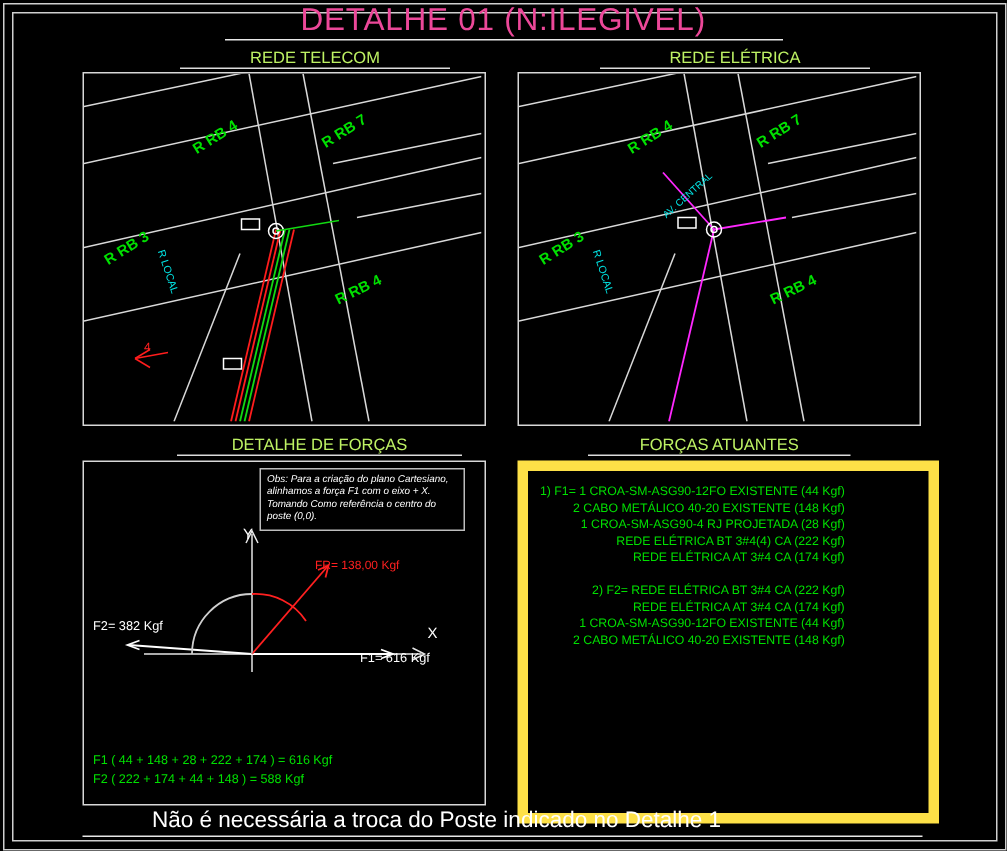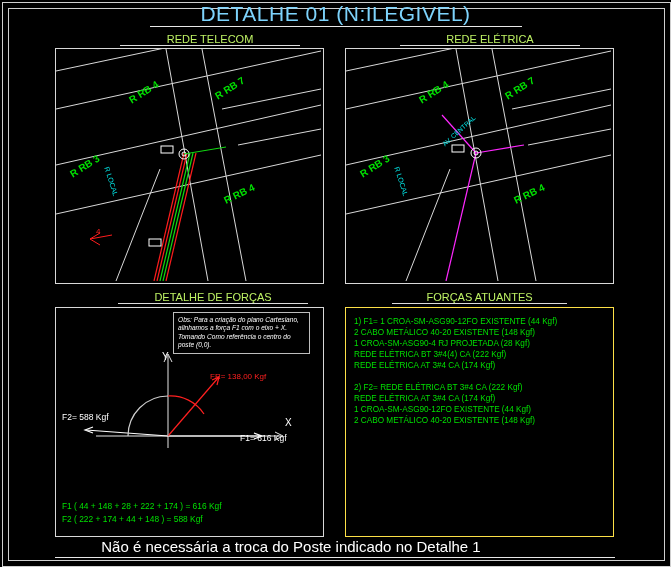--- a/index.html
+++ b/index.html
@@ -3,39 +3,39 @@
 <meta charset="utf-8">
 <style>
   html,body{margin:0;padding:0;background:#000;}
   body{width:671px;height:567px;overflow:hidden;font-family:"Liberation Sans",sans-serif;}
   #root{position:relative;width:671px;height:567px;background:#000;color:#fff;}
 
   .frame{position:absolute;border:1px solid #cfcfcf;}
 
   .title-main{
     position:absolute;left:0;top:2px;width:671px;text-align:center;
-    font-size:21px;letter-spacing:.5px;color:#7dd3fc;
+    font-size:21px;letter-spacing:.5px;color:#ec4899;
   }
   .title-underline{position:absolute;background:#e8e8e8;height:1px;}
 
   .panel-title{
     position:absolute;text-align:center;font-size:11px;color:#bef264;white-space:nowrap;
   }
   .panel-title .ul{display:block;height:1px;background:#dcdcdc;margin-top:0px;}
 
   .map{position:absolute;background:#000;border:1px solid #d8d8d8;overflow:hidden;}
   .map svg, .dia svg{display:block;}
 
   .lbl{position:absolute;font-size:10px;white-space:nowrap;}
   .green{color:#00e000;font-weight:bold;}
   .cyan{color:#00e5e5;}
   .red{color:#ff2020;}
   .white{color:#ffffff;}
 
-  .forces-box{position:absolute;border:1px solid #fde047;background:#000;}
+  .forces-box{position:absolute;border:7px solid #fde047;background:#000;text-align:right;}
   .forces-list{position:absolute;left:8px;top:8px;font-size:8.2px;line-height:11px;color:#00e000;}
   .forces-list .ln{white-space:nowrap;}
   .forces-obs{position:absolute;left:8px;font-size:7.6px;line-height:10px;color:#00e000;}
 
   .dia{position:absolute;border:1px solid #d8d8d8;background:#000;overflow:hidden;}
   .note{
     position:absolute;border:1px solid #bdbdbd;background:#000;color:#ffffff;
     font-size:6.6px;line-height:8.4px;padding:3px 4px;font-style:italic;
   }
   .eq{position:absolute;font-size:8.4px;line-height:12px;color:#00e000;white-space:nowrap;}
@@ -183,21 +183,21 @@
       </g>
     </svg>
   </div>
 
   <div class="note" style="left:173px;top:312px;width:127px;">Obs: Para a criação do plano Cartesiano, alinhamos a força F1 com o eixo + X. Tomando Como referência o centro do poste (0,0).</div>
 
   <div class="lbl white" style="left:162px;top:351px;font-size:10px;">Y</div>
   <div class="lbl white" style="left:285px;top:417px;font-size:10px;">X</div>
 
   <div class="lbl red" style="left:210px;top:372px;font-size:8px;">FR= 138,00 Kgf</div>
-  <div class="lbl white" style="left:62px;top:412px;font-size:8.5px;">F2= 588 Kgf</div>
+  <div class="lbl white" style="left:62px;top:412px;font-size:8.5px;">F2= 382 Kgf</div>
   <div class="lbl white" style="left:240px;top:433px;font-size:8.5px;">F1= 616 Kgf</div>
 
   <div class="eq" style="left:62px;top:500px;">F1 ( 44 + 148 + 28 + 222 + 174 ) = 616 Kgf</div>
   <div class="eq" style="left:62px;top:513px;">F2 ( 222 + 174 + 44 + 148 ) = 588 Kgf</div>
 
   <div class="panel-title" style="left:392px;top:291px;width:175px;">
     <span>FORÇAS ATUANTES</span>
     <span class="ul"></span>
   </div>
 

